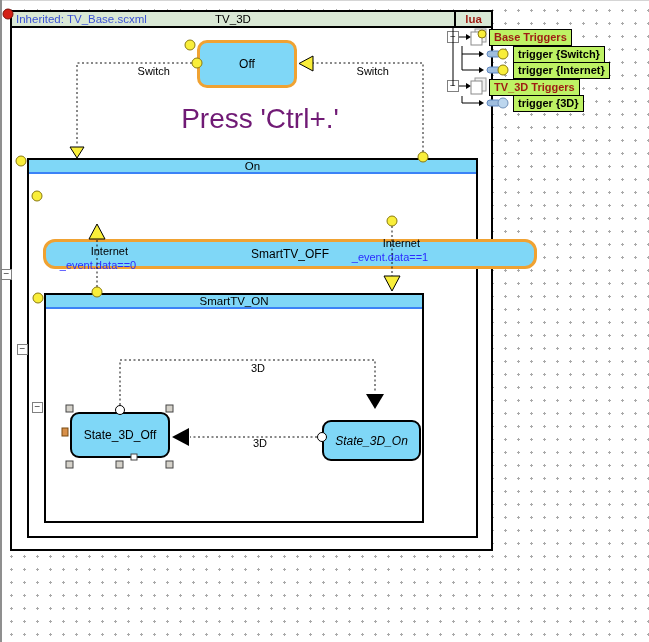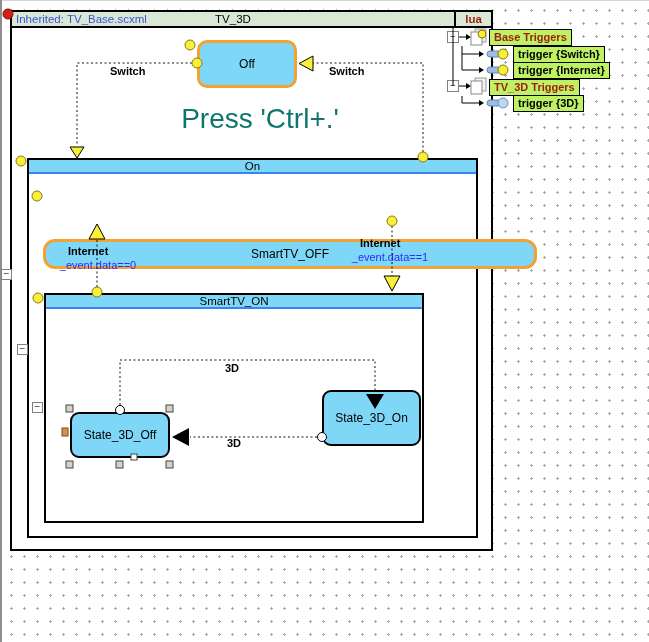--- a/index.html
+++ b/index.html
@@ -30,25 +30,25 @@
                       text-align:center; font-size:11.5px; line-height:13px; color:#000; }
   .on-state { left:27px; top:158px; width:451px; height:380px; }
   .smarttvon-state { left:44px; top:293px; width:380px; height:230px; }
 
   
   .state { background:#7fd7f7; display:flex; align-items:center; justify-content:center;
            font-size:12px; color:#000; }
   .off-state { left:197px; top:40px; width:100px; height:48px; border:3px solid #f0a232; border-radius:10px; }
   .smarttvoff-state { left:43px; top:191px; width:494px; height:30px; border:3px solid #f0a232; border-radius:12px;margin-top:48px; }
   .s3doff-state { left:70px; top:412px; width:100px; height:46px; border:2px solid #000; border-radius:9px; }
-  .s3don-state  { left:322px; top:390px; width:99px; height:56px; border:2px solid #000; border-radius:9px; }
-
-  .hint { left:155px; top:103px; width:210px; text-align:center; font-size:28px; color:#0f766e; white-space:nowrap; }
-
-  .tlabel { font-size:11px; font-weight:bold; color:#000; text-align:left; white-space:nowrap; }
+  .s3don-state  { left:322px; top:420px; width:99px; height:41px; border:2px solid #000; border-radius:9px;font-style:italic; }
+
+  .hint { left:155px; top:103px; width:210px; text-align:center; font-size:28px; color:#701a75; white-space:nowrap; }
+
+  .tlabel { font-size:11px; font-weight:normal; color:#000; text-align:right; white-space:nowrap; }
   .cond   { font-size:11px; color:#2b2bff; text-align:center; white-space:nowrap; }
 
   .collapse { width:11px; height:11px; background:#fff; border:1px solid #808080; color:#333;
               font-size:10px; line-height:8px; text-align:center; }
   .collapse.tree { width:12px; height:12px; line-height:9px; }
 
   .tbox { background:#bef264; border:1px solid #000; font-size:11px; font-weight:bold; color:#000;
           padding:1px 4px 2px 4px; white-space:nowrap; }
   .tbox.group { color:#9e1c13; }
 

